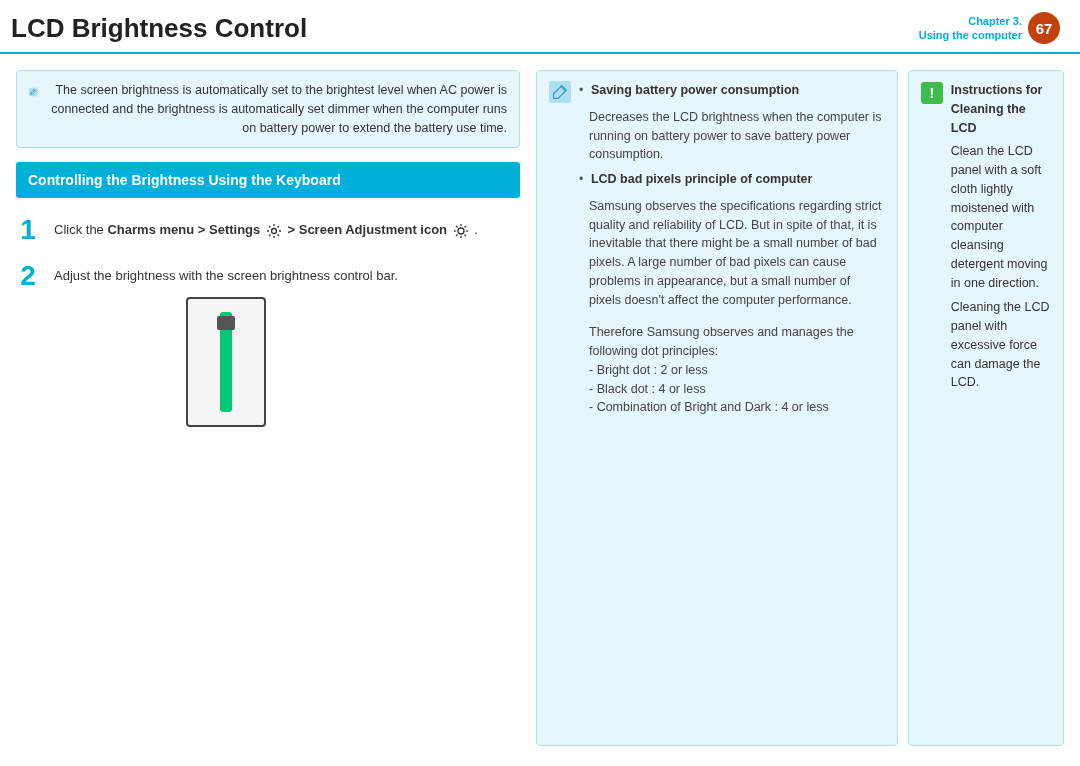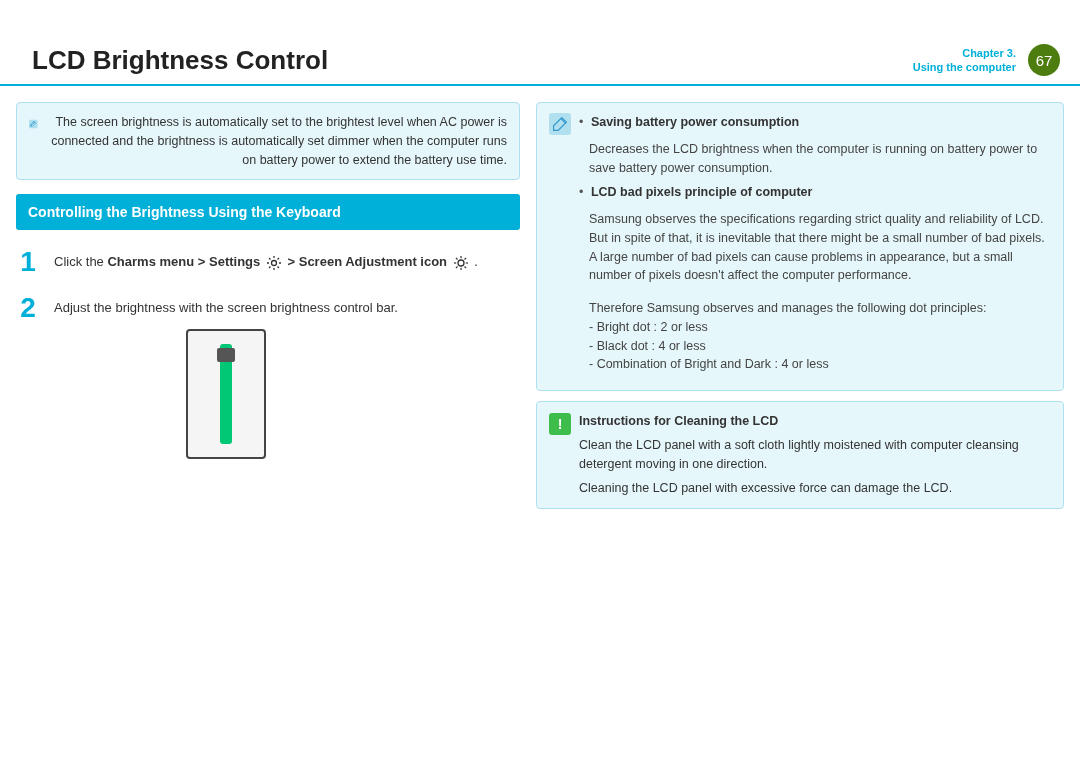--- a/index.html
+++ b/index.html
@@ -11,73 +11,71 @@
       font-size: 13px;
       color: #222;
       overflow: hidden;
     }
 
     
     .header {
       display: flex;
       align-items: center;
       justify-content: space-between;
-      padding: 12px 20px 8px 32px;
+      padding: 12px 20px 8px 11px;
       border-bottom: 2px solid #00b0d8;
-      margin-top: 32px;
     }
     .header-title {
       font-size: 26px;
       font-weight: bold;
       color: #222;
     }
     .header-right {
       display: flex;
       align-items: center;
-      gap: 12px;
+      gap: 6px;
     }
     .chapter-label {
       font-size: 11px;
       color: #00b0d8;
       font-weight: bold;
       text-align: right;
       line-height: 1.3;
     }
     .page-badge {
-      background: #4d7c0f;
+      background: #c2410c;
       color: #fff;
       border-radius: 50%;
       width: 32px;
       height: 32px;
       display: flex;
       align-items: center;
       justify-content: center;
       font-size: 15px;
-      font-weight: normal;
+      font-weight: bold;
     }
 
     
     .main {
       display: flex;
       gap: 0;
       padding: 16px 16px 10px 16px;
       height: calc(766px - 64px);
     }
 
     
     .left-col {
       flex: 0 0 520px;
       padding-right: 16px;
     }
 
     
     .right-col {
       flex: 1;
       display: flex;
-      flex-direction: column;
       gap: 10px;
     }
 
     
     .note-box {
       background: #e6f7fb;
       border: 1px solid #b0dff0;
       border-radius: 4px;
       padding: 10px 12px;
       display: flex;

